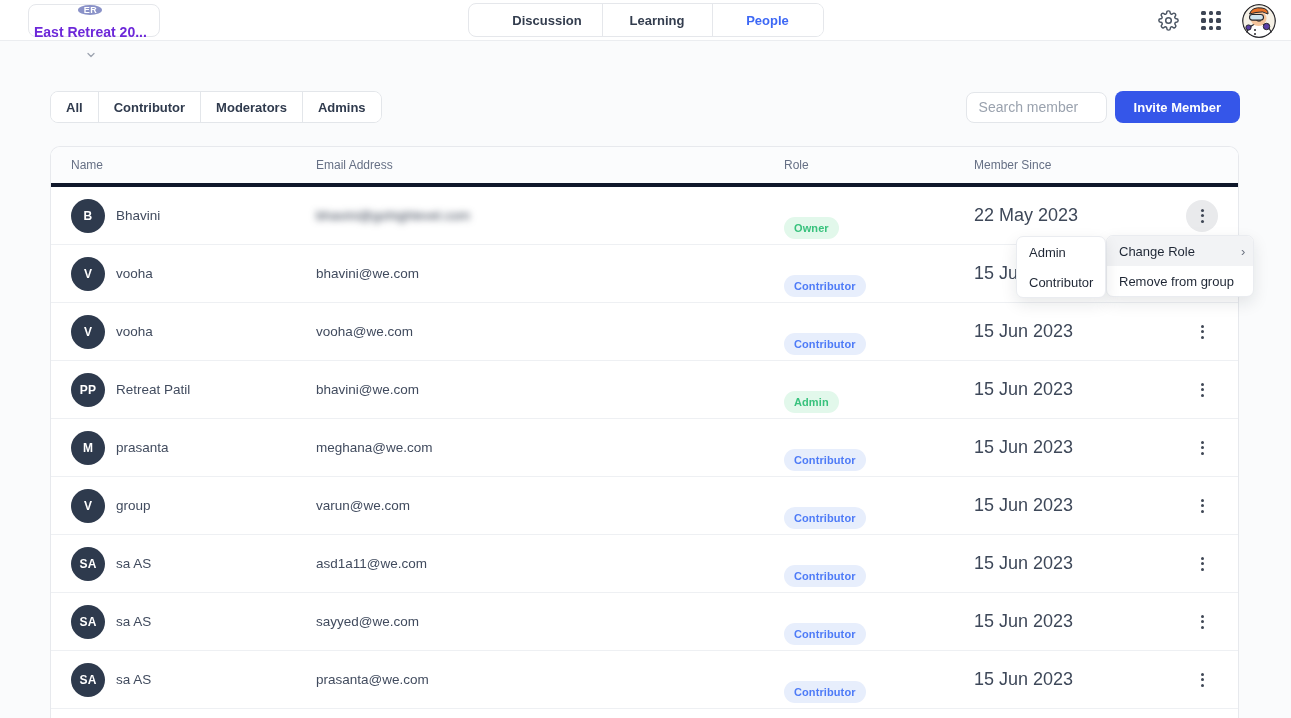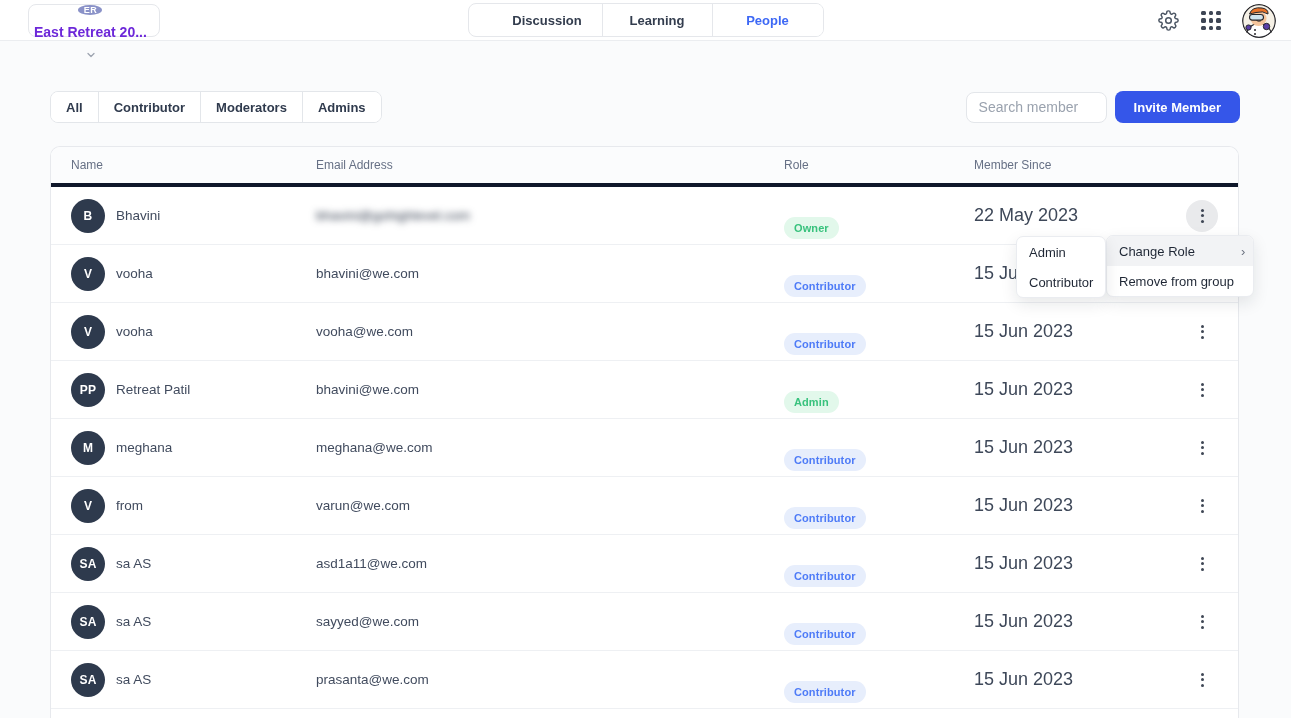--- a/index.html
+++ b/index.html
@@ -288,39 +288,39 @@
           <div class="kebab">
             <i></i>
             <i></i>
             <i></i>
           </div>
         </div>
       </div>
       <div class="t-row">
         <div class="cell-name">
           <span class="row-avatar">M</span>
-          <span class="name-text">meghana</span>
+          <span class="name-text">prasanta</span>
         </div>
         <div class="email-text">meghana@we.com</div>
         <div>
           <span class="badge badge-blue">Contributor</span>
         </div>
         <div class="date-text">15 Jun 2023</div>
         <div class="cell-action">
           <div class="kebab">
             <i></i>
             <i></i>
             <i></i>
           </div>
         </div>
       </div>
       <div class="t-row">
         <div class="cell-name">
           <span class="row-avatar">V</span>
-          <span class="name-text">from</span>
+          <span class="name-text">group</span>
         </div>
         <div class="email-text">varun@we.com</div>
         <div>
           <span class="badge badge-blue">Contributor</span>
         </div>
         <div class="date-text">15 Jun 2023</div>
         <div class="cell-action">
           <div class="kebab">
             <i></i>
             <i></i>

